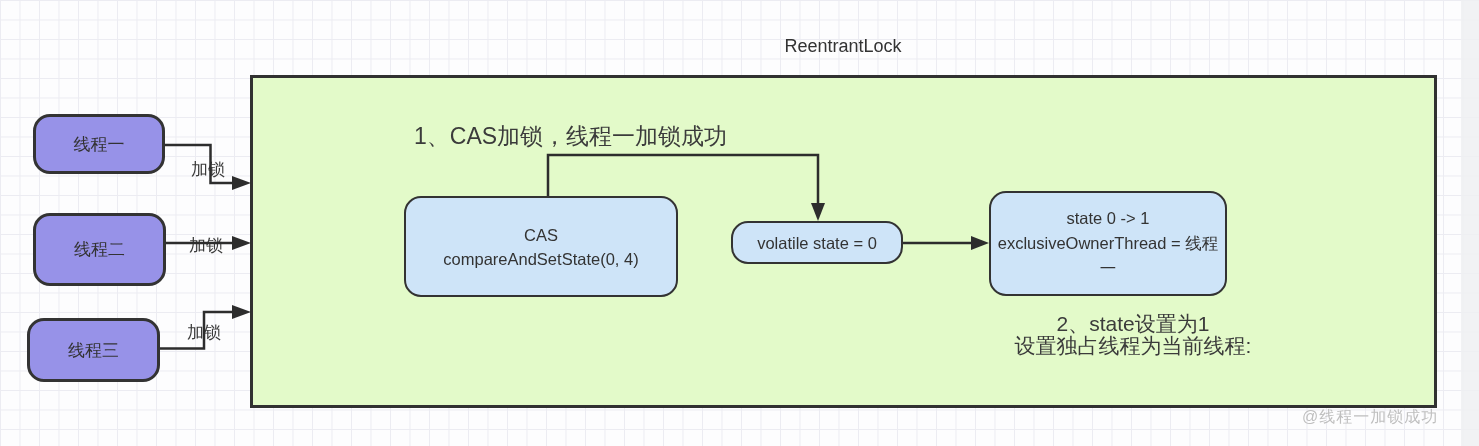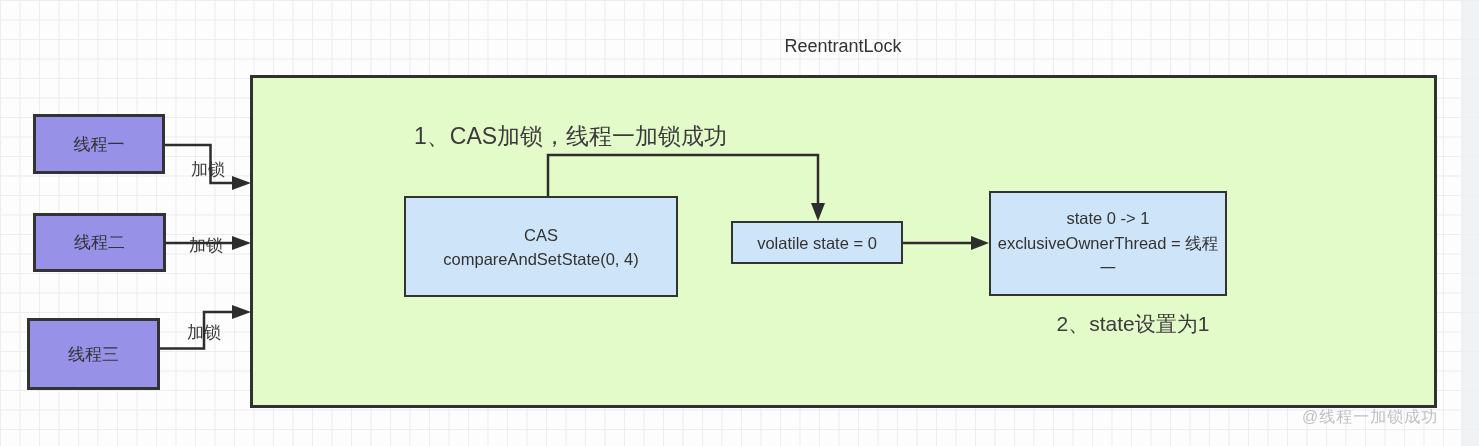--- a/index.html
+++ b/index.html
@@ -26,28 +26,29 @@
     text-align: center; font-size: 18px; color: #333;
   }
   .container-box {
     position: absolute; left: 250px; top: 75px; width: 1187px; height: 333px;
     background: #e3fac9; border: 3px solid #313131; box-sizing: border-box;
   }
   .box {
     position: absolute; box-sizing: border-box;
     display: flex; flex-direction: column; align-items: center; justify-content: center;
     text-align: center;
+    border-radius: 17px;
   }
   .thread {
     background: #9792e8; border: 3px solid #333333;
     font-size: 17px; color: #333;
   }
   .t1 { left: 33px; top: 114px; width: 132px; height: 60px; }
-  .t2 { left: 33px; top: 213px; width: 133px; height: 59px; }
-  .t3 { left: 27px; top: 318px; width: 133px; height: 72px; }
+  .t2 { left: 33px; top: 213px; width: 133px; height: 73px; }
+  .t3 { left: 27px; top: 318px; width: 133px; height: 64px; }
   .proc {
     background: #cee4f8; border: 2px solid #333333;
     font-size: 16.5px; color: #333; line-height: 24px;
   }
   .cas { left: 404px; top: 196px; width: 274px; height: 101px; }
   .volatile { left: 731px; top: 221px; width: 172px; height: 43px; }
   .result { left: 989px; top: 191px; width: 238px; height: 105px; line-height: 25px; }
   .locklabel {
     position: absolute; font-size: 17px; color: #3b3b3b;
   }
@@ -94,20 +95,21 @@
     <span>线程三</span>
   </div>
 
   <span class="locklabel l1">加锁</span>
   <span class="locklabel l2">加锁</span>
   <span class="locklabel l3">加锁</span>
 
   <div class="step1">1、CAS加锁，线程一加锁成功</div>
   <div class="step2">
     <div>2、state设置为1</div>
+    <div>设置独占线程为当前线程:</div>
   </div>
 
   <div class="box proc cas">
     <div>CAS</div>
     <div>compareAndSetState(0, 4)</div>
   </div>
   <div class="box proc volatile">
     <div>volatile state = 0</div>
   </div>
   <div class="box proc result">

